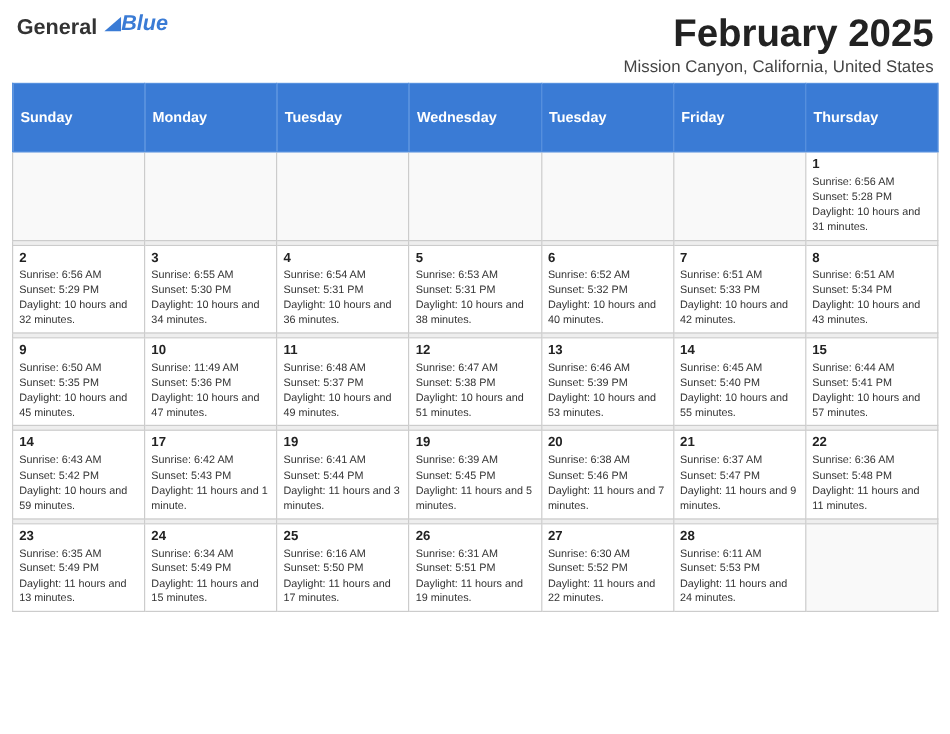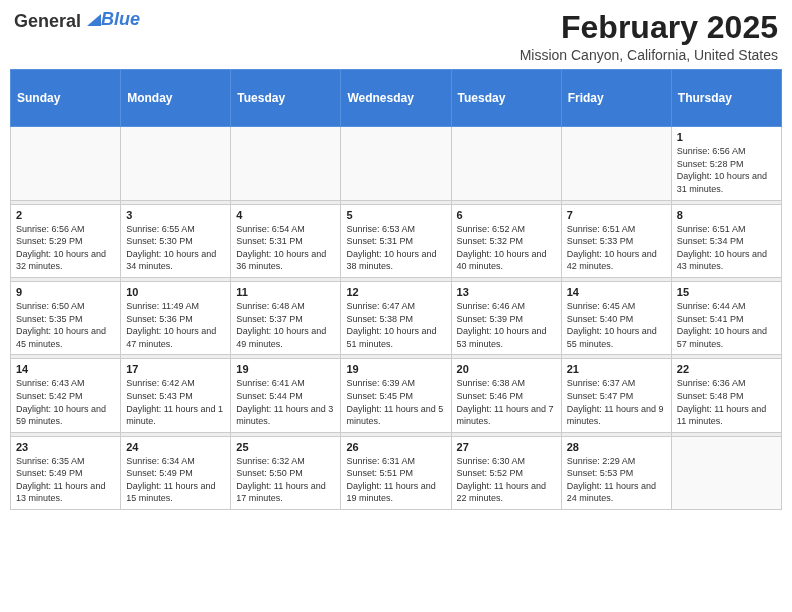--- a/index.html
+++ b/index.html
@@ -324,38 +324,38 @@
 Daylight: 11 hours and 13 minutes.</div>
         </td>
         <td>
           <span class="day-num">24</span>
           <div class="day-info">Sunrise: 6:34 AM
 Sunset: 5:49 PM
 Daylight: 11 hours and 15 minutes.</div>
         </td>
         <td>
           <span class="day-num">25</span>
-          <div class="day-info">Sunrise: 6:32 AM
+          <div class="day-info">Sunrise: 6:16 AM
 Sunset: 5:50 PM
 Daylight: 11 hours and 17 minutes.</div>
         </td>
         <td>
           <span class="day-num">26</span>
           <div class="day-info">Sunrise: 6:31 AM
 Sunset: 5:51 PM
 Daylight: 11 hours and 19 minutes.</div>
         </td>
         <td>
           <span class="day-num">27</span>
           <div class="day-info">Sunrise: 6:30 AM
 Sunset: 5:52 PM
 Daylight: 11 hours and 22 minutes.</div>
         </td>
         <td>
           <span class="day-num">28</span>
-          <div class="day-info">Sunrise: 2:29 AM
+          <div class="day-info">Sunrise: 6:11 AM
 Sunset: 5:53 PM
 Daylight: 11 hours and 24 minutes.</div>
         </td>
         <td class="empty"></td>
       </tr>
     </tbody>
 </table>
 
 </body></html>

